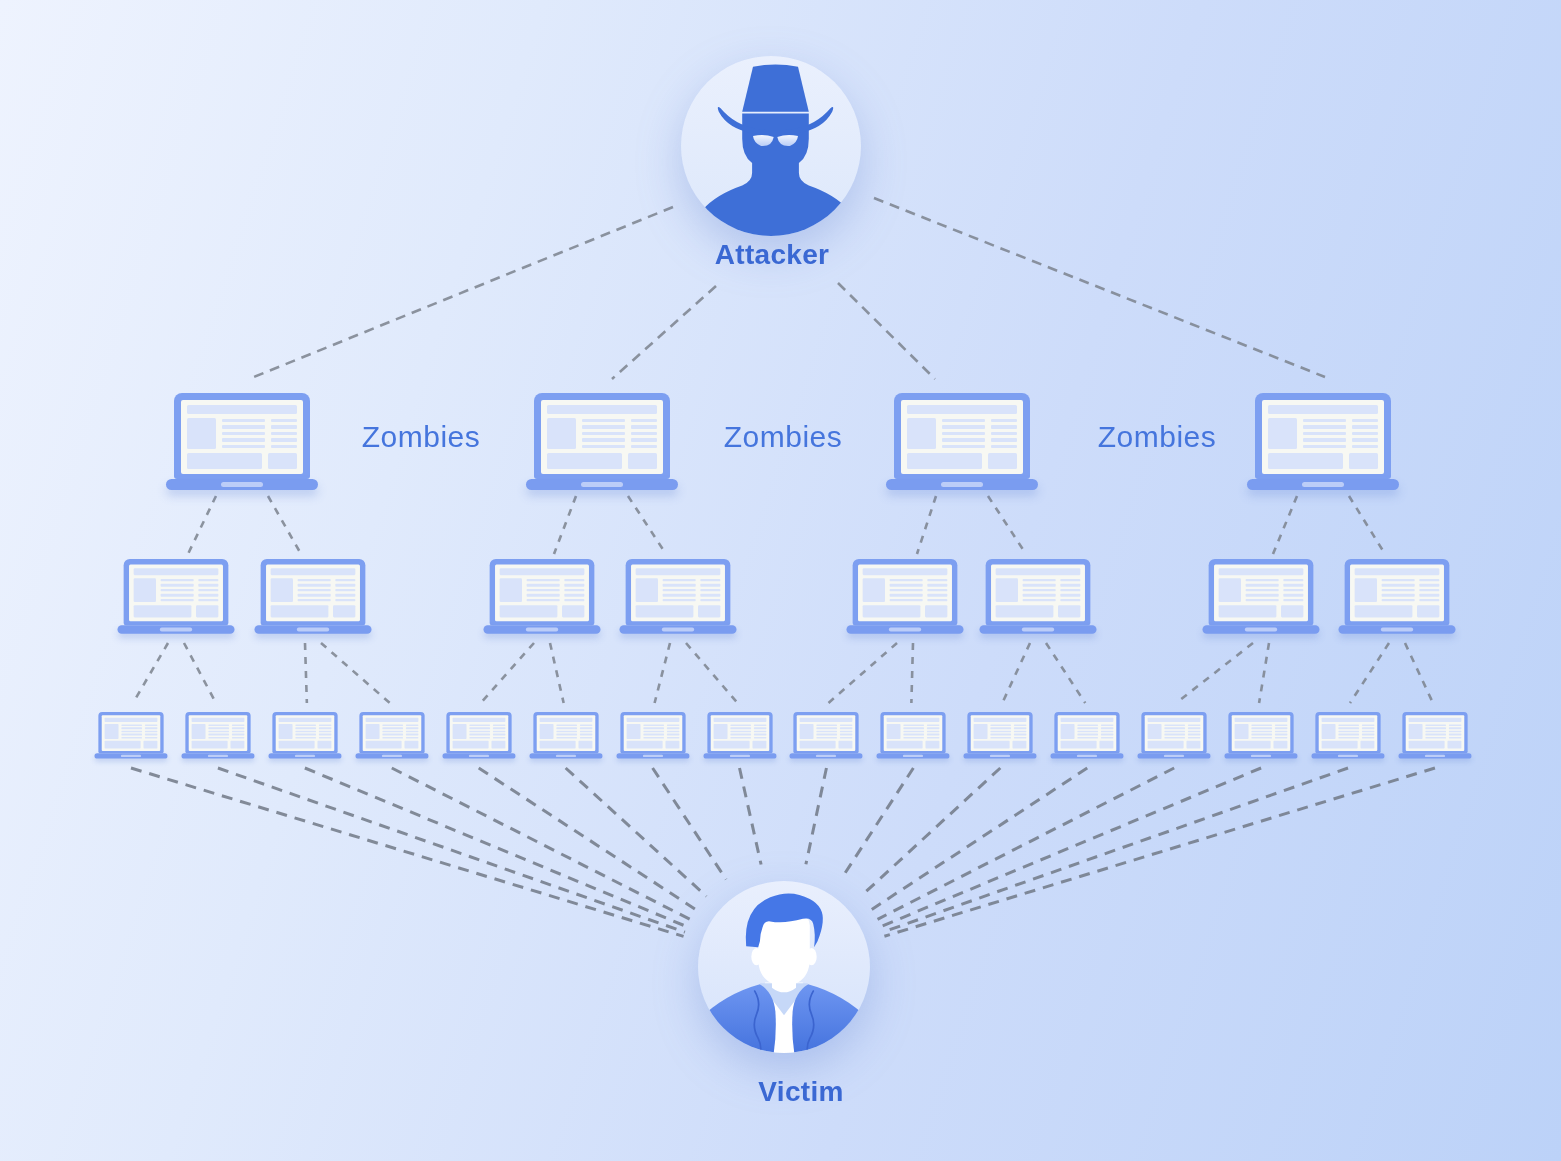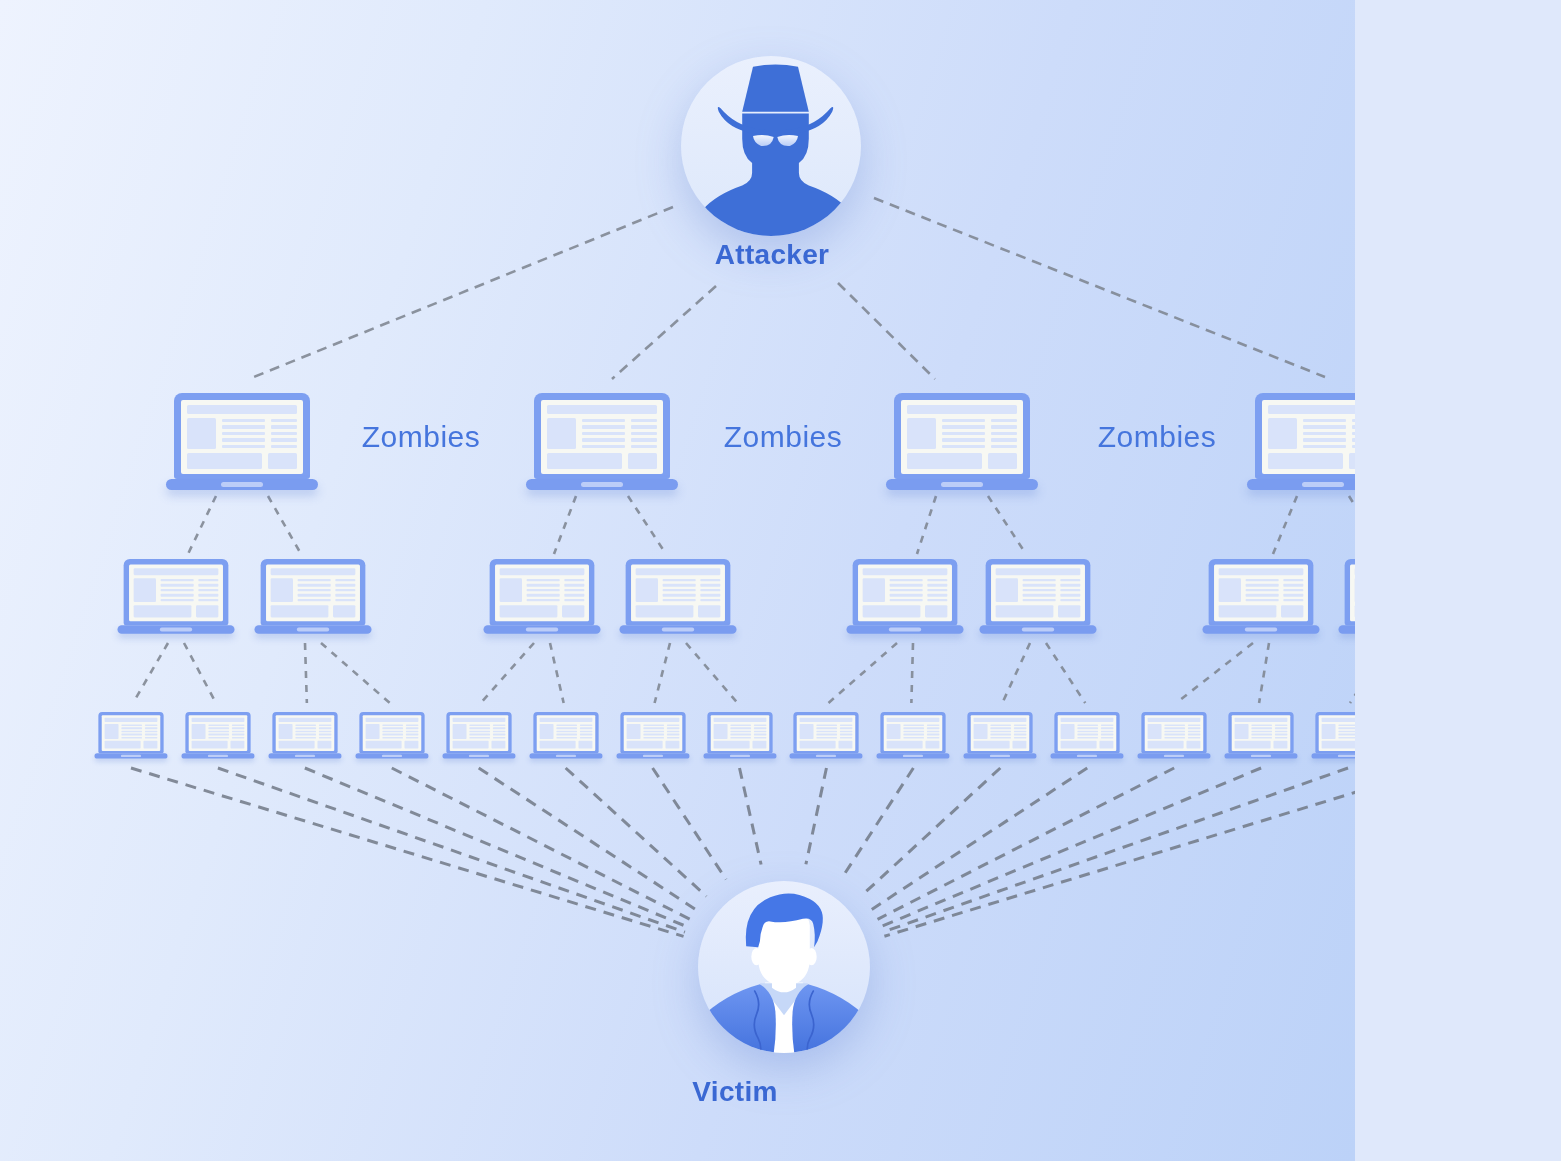--- a/index.html
+++ b/index.html
@@ -1,17 +1,17 @@
 <!DOCTYPE html>
 <html><head>
 <meta charset="utf-8">
 <style>
   html,body{margin:0;padding:0;background:#dfe8fb;}
   #stage{
-    position:relative;width:1355px;height:1161px;overflow:hidden;
+    position:relative;width:1561px;height:1161px;overflow:hidden;
     background:linear-gradient(108deg,#eef3fe 0%,#e0eafc 28%,#cddcfa 62%,#bcd2f8 100%);
     font-family:"Liberation Sans",sans-serif;
   }
   #links{position:absolute;left:0;top:0;width:100%;height:100%;}
   .link{fill:none;stroke:#7b828d;stroke-opacity:.85;}
   .link.a{stroke-width:2.6;stroke-dasharray:10 7;}
   .link.b{stroke-width:2.6;stroke-dasharray:7 7;}
   .link.c{stroke-width:3;stroke-dasharray:11 8;stroke:#717986;}
   
   .laptop{position:absolute;width:152px;height:97px;transform:translateX(-50%) scale(var(--s,1));transform-origin:top center;}
@@ -1019,15 +1019,15 @@
         <path fill="none" stroke="#3b64cf" stroke-width="2" stroke-linecap="round" d="M134,128 Q126,142 132,155 Q138,169 130,183 Q124,195 130,207"></path>
         <path fill="#ffffff" d="M86,98 L114,98 L114,124 Q100,135 86,124 Z"></path>
         <path fill="none" stroke="#e2e7f1" stroke-width="2.5" stroke-linecap="round" d="M87,113 Q100,123 113,113"></path>
         <ellipse cx="68" cy="88" rx="6" ry="10" fill="#ffffff"></ellipse>
         <ellipse cx="132" cy="88" rx="6" ry="10" fill="#ffffff"></ellipse>
         <path fill="#ffffff" d="M70,52 Q70,40 82,40 L118,40 Q130,40 130,52 L130,90 Q130,110 116,118 Q108,122 100,123 Q92,122 84,118 Q70,110 70,90 Z"></path>
         <path fill="#4577e7" d="M56,76 Q52,32 84,19 Q108,9 130,21 Q147,30 145,48 Q144,58 139,70 L135,77 Q137,62 134,50 Q132,42 122,44 Q100,50 84,47 Q77,46 75,54 Q72,62 72,70 L70,77 Z"></path>
       </g>
     </svg>
   </div>
-  <div class="label bold" style="left:735px;top:1076px;">Victim</div>
+  <div class="label bold" style="left:801px;top:1076px;">Victim</div>
 
 </div>
 
 </body></html>

